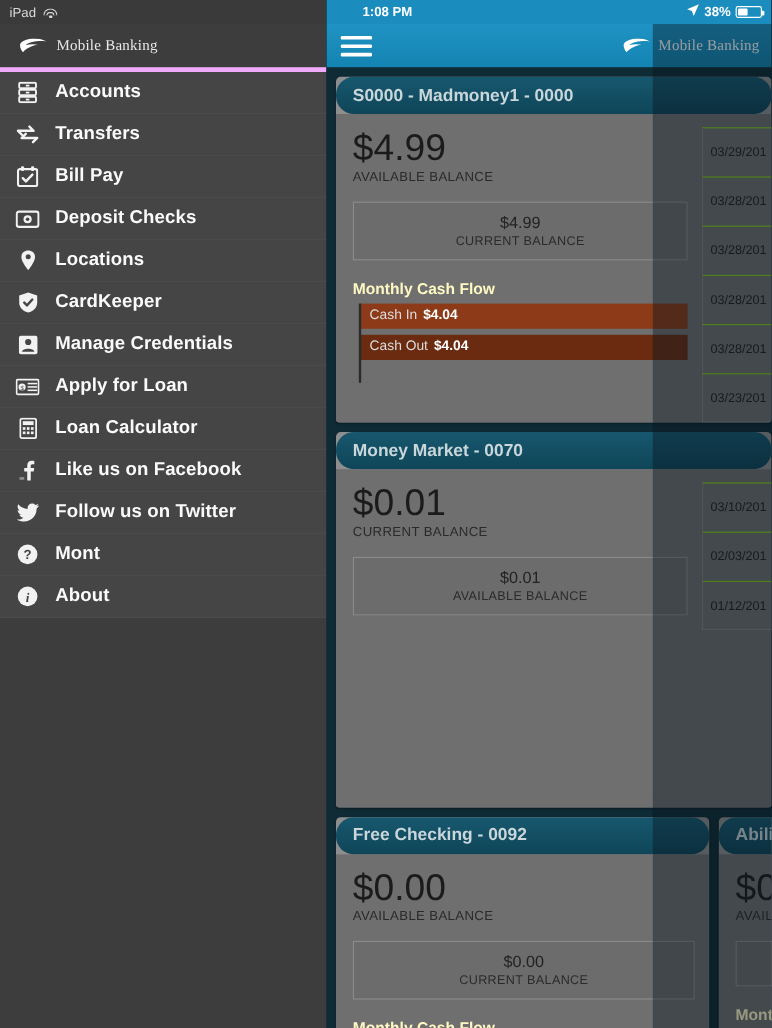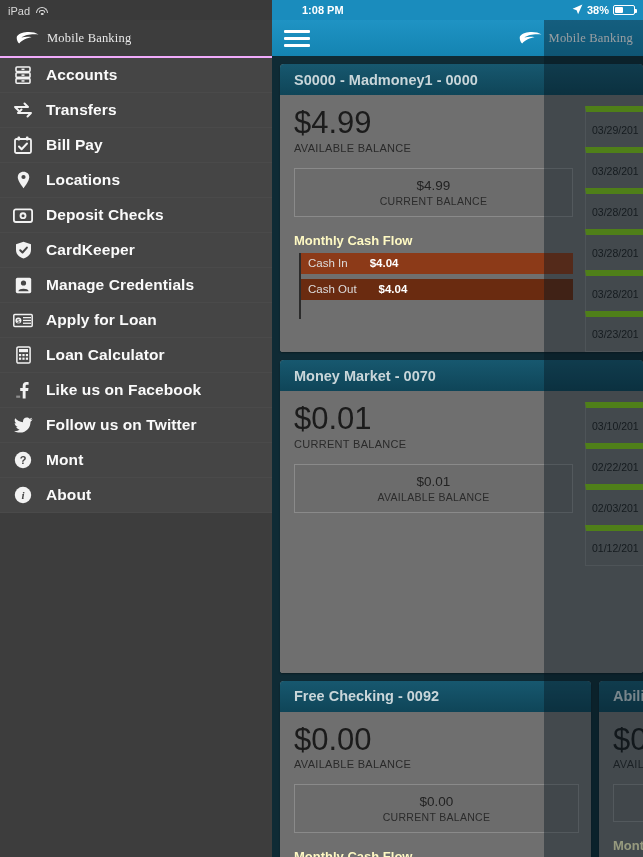--- a/index.html
+++ b/index.html
@@ -35,21 +35,21 @@
      border: none; background: #d8d8d8; border-radius: 50%; }
 
   #sb-brand {
     height: 36px; display: flex; align-items: center; gap: 7px;
     padding-left: 16px; background: #3d3d3d;
   }
   .swoosh { position: relative; width: 24px; height: 13px; flex: 0 0 24px; }
   .swoosh svg { display: block; }
   .brand-txt { color: #e9e9e9; font-size: 12.5px; letter-spacing: .2px; font-family: Liberation Serif, serif; }
 
-  #sb-menu { border-top: 2px solid #f0abfc; }
+  #sb-menu { border-top: 4px solid #f0abfc; }
   .sb-item {
     height: 35px; display: flex; align-items: center;
     border-bottom: 1px solid #4a4a4a;
     padding-left: 12px; gap: 12px;
     background: #454545;
   }
   .sb-ico {
     width: 22px; height: 22px; flex: 0 0 22px;
     display: flex; align-items: center; justify-content: center;
     color: #f2f2f2;
@@ -110,21 +110,21 @@
     box-shadow: 0 1px 2px rgba(0,0,0,.35);
   }
   .acct-card.wide { width: 363px; }
   .acct-card.half { width: 311px; }
   .acct-card.peek { width: 60px; }
 
   .card-title {
     height: 31px; display: flex; align-items: center; padding-left: 14px;
     background: linear-gradient(180deg,#17586f 0%,#0f4558 100%);
     color: #c9d6da; font-size: 14.5px; font-weight: bold;
-    white-space: nowrap; overflow: hidden;
+    white-space: nowrap; overflow: hidden; border-radius: 15px;
   }
   .card-body { display: flex; }
   .card-left { padding: 12px 12px 12px 14px; background: #6f6f6f; flex: 1 1 auto; }
   .big-amt { font-size: 31px; color: #1b1b1b; line-height: 1.05; font-weight: normal; }
   .big-lbl { font-size: 11px; color: #2a2a2a; letter-spacing: .3px; margin-top: 2px; }
 
   .sub-box {
     margin-top: 14px; border: 1px solid #8a8a8a; background: #6c6c6c;
     padding: 9px 6px; text-align: center;
   }
@@ -133,32 +133,32 @@
 
   .cf-title { margin-top: 16px; font-size: 13px; font-weight: bold; color: #fef9c3; }
   .cf-chart { margin-top: 4px; position: relative; padding-left: 6px; }
   .cf-axis {
     position: absolute; left: 5px; top: 0; bottom: 0; width: 1.5px; background: #2b2b2b;
   }
   .cf-bar {
     height: 21px; display: flex; align-items: center; padding-left: 8px;
     margin: 5px 0; color: #ddd; font-size: 11.5px; white-space: nowrap;
   }
-  .cf-bar b { color: #fff; margin-left: 22px; font-size: 11.5px; text-align: right; }
+  .cf-bar b { color: #fff; margin-left: 5px; font-size: 11.5px; text-align: right; }
   .cf-bar.in  { background: #8c3a18; }
   .cf-bar.out { background: #6a2b10; }
   .cf-pad { height: 14px; }
 
   .card-right {
     width: 58px; flex: 0 0 58px; background: #6f6f6f;
     padding: 11px 0 0 0;
   }
   .txn {
     height: 41px; display: flex; align-items: center; justify-content: flex-start;
-    border-top: 6px solid #84cc16; border-left: 1px solid #828282;
+    border-top: 1px solid #84cc16; border-left: 1px solid #828282;
     font-size: 10.5px; color: #1f1f1f; padding-left: 6px;
     white-space: nowrap; overflow: hidden;
     background: #6f6f6f;
   }
   .txn:last-child { border-bottom: 1px solid #828282; }
 
   .blank-fill { height: 148px; background: #6f6f6f; }
 
   
   #scrim {
@@ -224,37 +224,37 @@
               <rect x="3.5" y="0.5" width="2.6" height="4" rx="1" fill="#f2f2f2"></rect>
               <rect x="11.9" y="0.5" width="2.6" height="4" rx="1" fill="#f2f2f2"></rect>
               <path d="M5 10.5 L7.6 13.2 L13 7.5" fill="none" stroke="#f2f2f2" stroke-width="2" stroke-linecap="round" stroke-linejoin="round"></path>
             </svg>
         </span>
         <span class="sb-label">Bill Pay</span>
       </div>
 
       <div class="sb-item">
         <span class="sb-ico">
-          <svg width="13" height="18" viewBox="0 0 13 18">
-              <path d="M6.5 0.8 C3 0.8 0.8 3.2 0.8 6.2 C0.8 10.3 6.5 17.2 6.5 17.2 C6.5 17.2 12.2 10.3 12.2 6.2 C12.2 3.2 10 0.8 6.5 0.8 Z" fill="#f2f2f2"></path>
-              <circle cx="6.5" cy="6" r="2.1" fill="#454545"></circle>
-            </svg>
-        </span>
-        <span class="sb-label">Locations</span>
-      </div>
-
-      <div class="sb-item">
-        <span class="sb-ico">
           <svg width="20" height="16" viewBox="0 0 20 16">
               <rect x="0.9" y="2.4" width="18.2" height="12.6" rx="2" fill="none" stroke="#f2f2f2" stroke-width="1.8"></rect>
               <circle cx="10" cy="8.7" r="3.4" fill="#f2f2f2"></circle>
               <circle cx="10" cy="8.7" r="1.5" fill="#454545"></circle>
             </svg>
         </span>
         <span class="sb-label">Deposit Checks</span>
+      </div>
+
+      <div class="sb-item">
+        <span class="sb-ico">
+          <svg width="13" height="18" viewBox="0 0 13 18">
+              <path d="M6.5 0.8 C3 0.8 0.8 3.2 0.8 6.2 C0.8 10.3 6.5 17.2 6.5 17.2 C6.5 17.2 12.2 10.3 12.2 6.2 C12.2 3.2 10 0.8 6.5 0.8 Z" fill="#f2f2f2"></path>
+              <circle cx="6.5" cy="6" r="2.1" fill="#454545"></circle>
+            </svg>
+        </span>
+        <span class="sb-label">Locations</span>
       </div>
 
       <div class="sb-item">
         <span class="sb-ico">
           <svg width="17" height="18" viewBox="0 0 17 18">
               <path d="M8.5 0.7 L16 3.2 V9 C16 13.4 12.6 16.3 8.5 17.4 C4.4 16.3 1 13.4 1 9 V3.2 Z" fill="#f2f2f2"></path>
               <path d="M5.2 9.2 L7.5 11.5 L11.9 6.6" fill="none" stroke="#454545" stroke-width="2" stroke-linecap="round" stroke-linejoin="round"></path>
             </svg>
         </span>
         <span class="sb-label">CardKeeper</span>
@@ -425,21 +425,20 @@
               <div class="big-amt">$0.01</div>
               <div class="big-lbl">CURRENT BALANCE</div>
               <div class="sub-box">
                 <div class="sub-amt">$0.01</div>
                 <div class="sub-lbl">AVAILABLE BALANCE</div>
               </div>
               <div class="blank-fill"></div>
             </div>
             <div class="card-right">
               <div class="txn">03/10/201</div>
-              <div class="txn">02/22/201</div>
               <div class="txn">02/03/201</div>
               <div class="txn">01/12/201</div>
             </div>
           </div>
         </div>
       </div>
 
       <div class="card-row">
         <div class="acct-card half">
           <div class="card-title">Free Checking - 0092</div>

